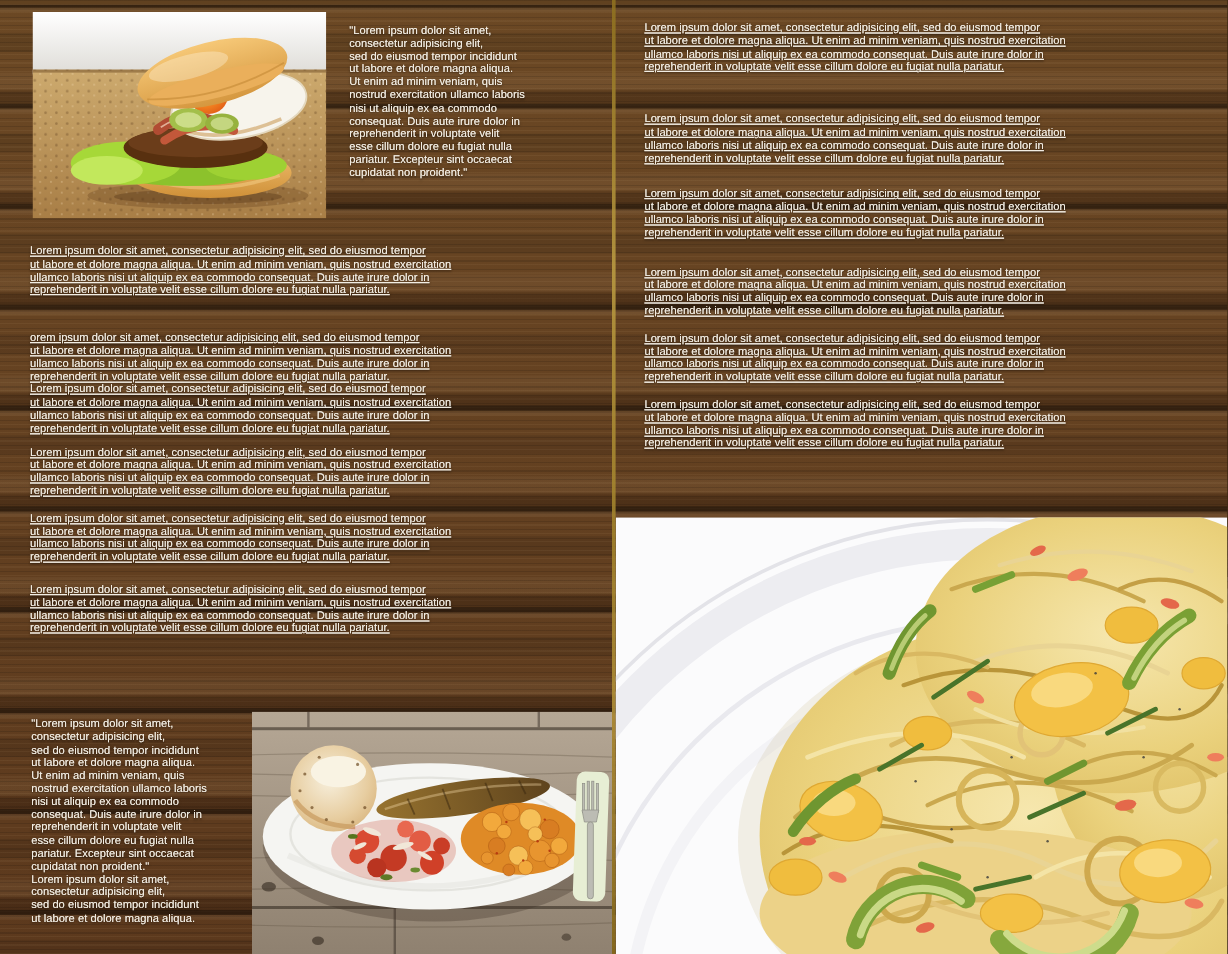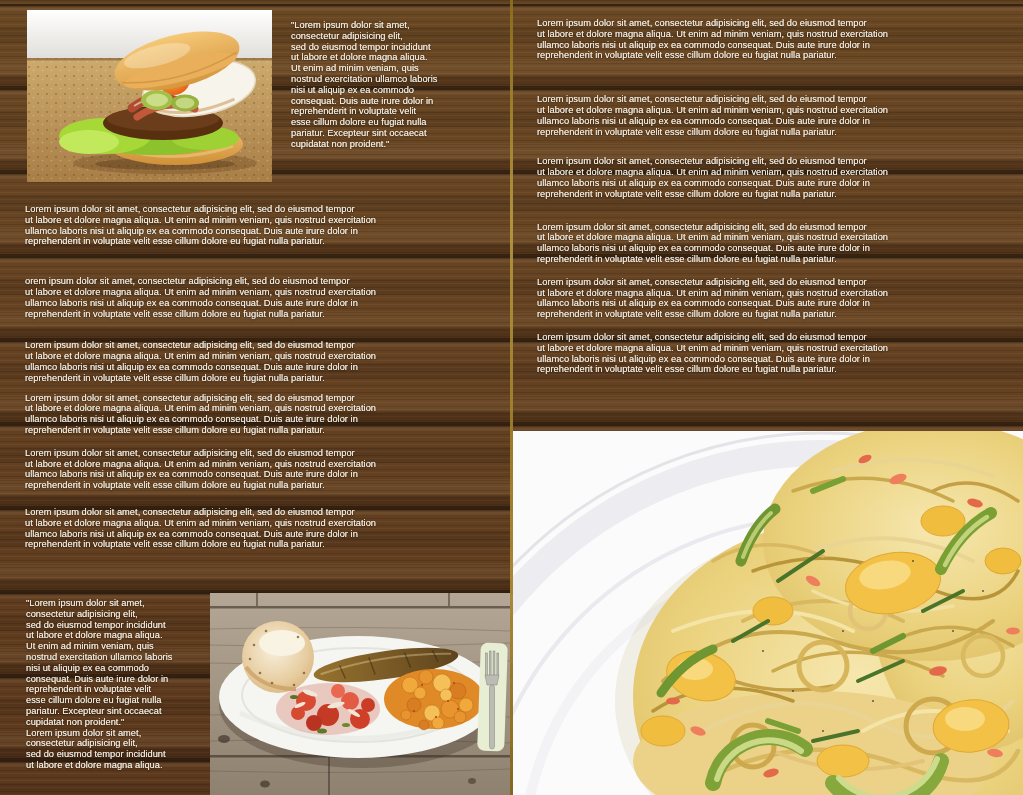--- a/index.html
+++ b/index.html
@@ -35,24 +35,25 @@
   }
   .txt{
     position:absolute;color:#f2ede3;font-size:9.3px;line-height:10.8px;
     white-space:pre-line;letter-spacing:.02px;
     text-shadow:0 0 .5px rgba(248,243,233,.7), 0 1px 2px rgba(0,0,0,.5);
   }
   .col{position:absolute;color:#f2ede3;}
   .col p{
     margin:0;font-size:9.3px;line-height:10.8px;white-space:pre-line;letter-spacing:.02px;
     text-shadow:0 0 .5px rgba(248,243,233,.7), 0 1px 2px rgba(0,0,0,.5);
+    text-decoration:underline;
   }
   .left-col{left:25px;top:204px;}
   .left-col p:nth-of-type(1){margin-bottom:29px}
-  .left-col p:nth-of-type(2){margin-bottom:21px}
+  .left-col p:nth-of-type(2){}
   .left-col p:nth-of-type(3){margin-bottom:9px}
   .left-col p:nth-of-type(4){margin-bottom:12px}
   .left-col p:nth-of-type(5){margin-bottom:16px}
   .right-col{left:537px;top:18px;}
   .right-col p:nth-of-type(1){margin-bottom:33px}
   .right-col p:nth-of-type(2){margin-bottom:19px}
   .right-col p:nth-of-type(3){margin-bottom:22px}
   .right-col p:nth-of-type(4){margin-bottom:12px}
   .right-col p:nth-of-type(5){margin-bottom:12px}
   .quote-top{left:291px;top:20px;}

